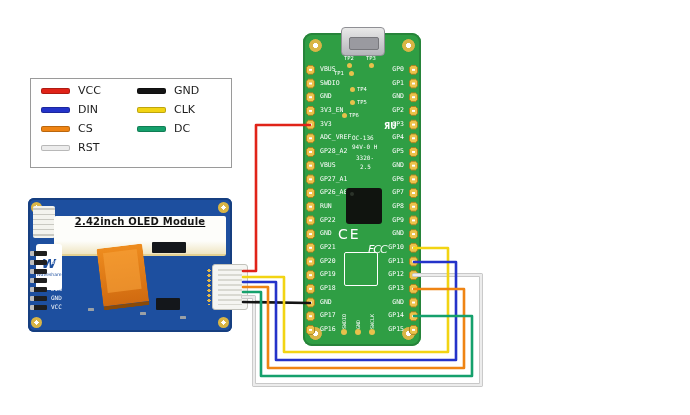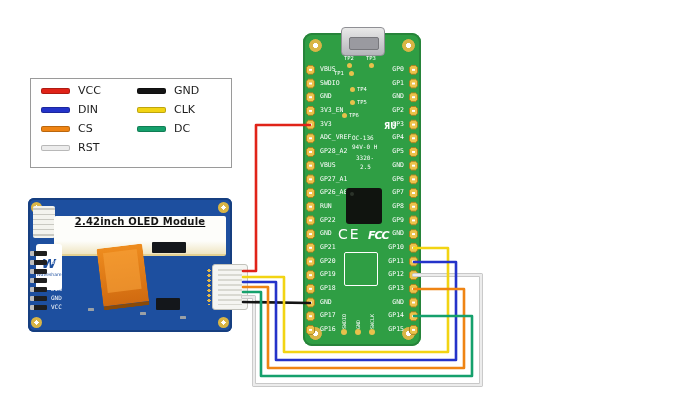--- a/index.html
+++ b/index.html
@@ -60,21 +60,21 @@
   .pincol{position:absolute;top:30px;width:64px;}
   #pincol-left{left:17px;text-align:left;}
   #pincol-right{right:17px;text-align:right;}
   .prow{display:block;height:13.7px;line-height:13.7px;font-size:6.5px;color:#ffffff;
         font-family:"DejaVu Sans Mono",monospace;white-space:nowrap;}
   .silk{position:absolute;color:#fff;font-family:"DejaVu Sans Mono",monospace;font-size:6px;line-height:7px;white-space:nowrap;}
   .tpdot{position:absolute;width:5px;height:5px;border-radius:50%;background:#e7c14b;}
   #pico-chip{position:absolute;left:43px;top:155px;width:36px;height:36px;background:#10140f;border-radius:3px;}
   #pico-chip .chip-dot{position:absolute;left:4px;top:4px;width:4px;height:4px;border-radius:50%;background:#2c332a;}
   #mark-ce{position:absolute;left:35px;top:193px;font-size:14px;color:#fff;letter-spacing:2px;font-family:"DejaVu Sans",sans-serif;}
-  #mark-fcc{position:absolute;left:65px;top:196px;font-size:11px;font-weight:bold;font-style:italic;color:#fff;letter-spacing:-1px;}
+  #mark-fcc{position:absolute;left:65px;top:210px;font-size:11px;font-weight:normal;font-style:italic;color:#fff;letter-spacing:-1px;}
   #mark-ul{position:absolute;left:81px;top:89px;font-size:8px;font-weight:bold;color:#fff;}
   #silk-square{position:absolute;left:41px;top:219px;width:32px;height:32px;border:1.5px solid #fff;border-radius:2px;}
   .swd-label{position:absolute;top:262px;height:34px;writing-mode:vertical-rl;transform:rotate(180deg);
         font-size:5px;color:#fff;font-family:"DejaVu Sans Mono",monospace;}
   .swd-dot{position:absolute;top:296px;width:6px;height:6px;border-radius:50%;background:#e7c14b;}
 
   
   #usb{left:341px;top:27px;width:42px;height:27px;background:linear-gradient(180deg,#e9e9e9,#b5b5ba);
        border:1px solid #8f8f94;border-radius:4px;}
   #usb .usb-slot{position:absolute;left:7px;top:9px;width:28px;height:11px;background:#9a9aa0;border:1px solid #77777c;border-radius:2px;}

